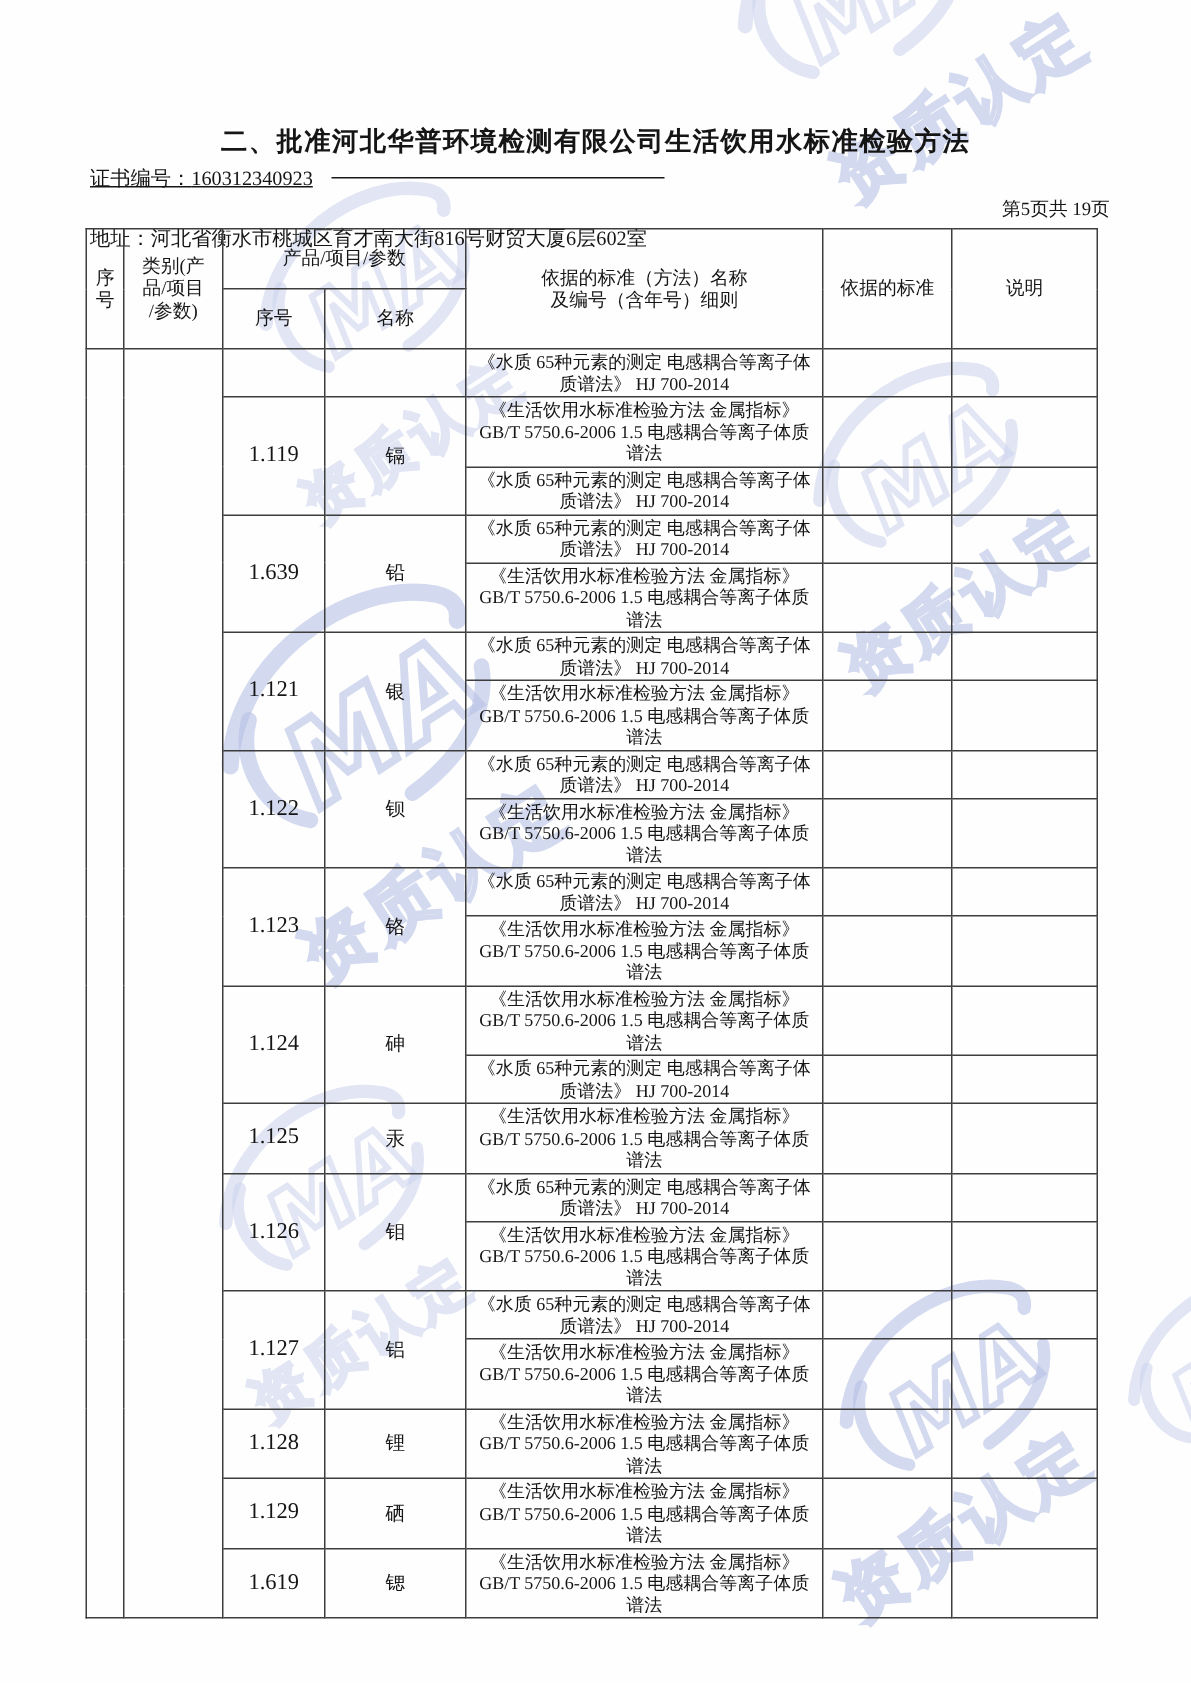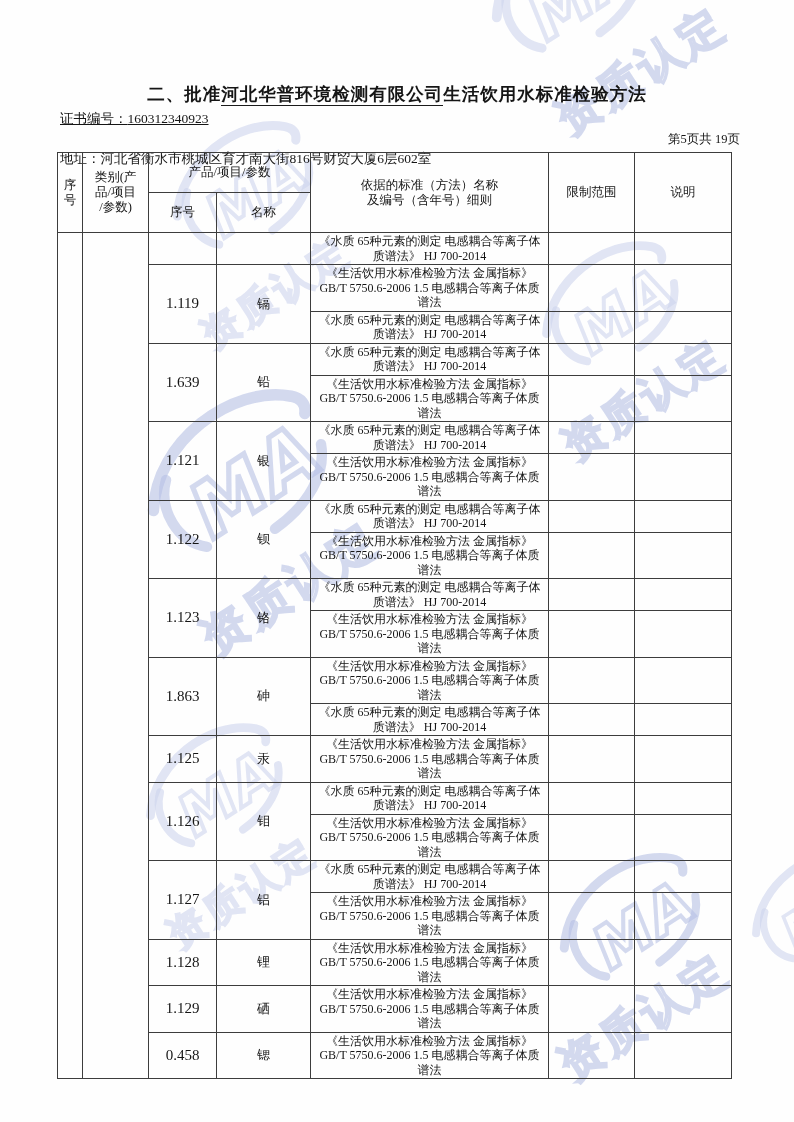--- a/index.html
+++ b/index.html
@@ -8,21 +8,21 @@
     background:#fefefe;
     font-family:"Liberation Serif","DejaVu Serif",serif;
     color:#151515;
   }
   .abs{position:absolute;}
   
   .doc-title{
     left:0;top:82px;width:794px;text-align:center;
     font-size:17.5px;font-weight:bold;letter-spacing:1px;white-space:nowrap;
   }
-  .doc-title .company{border-bottom:1.5px solid #1a1a1a;padding-bottom:1px;}
+  .doc-title .company{border-bottom:1.5px solid #1a1a1a;padding-bottom:14px;}
   .meta-line{font-size:13.5px;white-space:nowrap;}
   .cert-line{left:60px;top:110px;text-decoration:underline;}
   .addr-line{left:60px;top:150px;}
   .page-indicator{left:668px;top:131px;font-size:12.5px;white-space:nowrap;}
   
   table.cap{
     position:absolute;left:57px;top:152px;width:674px;
     border-collapse:collapse;table-layout:fixed;
     background:transparent;
   }
@@ -146,21 +146,21 @@
   </colgroup>
   <thead>
     <tr class="hr1">
       <th rowspan="2">序号</th>
       <th rowspan="2">类别(产
 品/项目
 /参数)</th>
       <th colspan="2">产品/项目/参数</th>
       <th rowspan="2">依据的标准（方法）名称
 及编号（含年号）细则</th>
-      <th rowspan="2">限制范围</th>
+      <th rowspan="2">依据的标准</th>
       <th rowspan="2">说明</th>
     </tr>
     <tr class="hr2">
       <th>序号</th>
       <th>名称</th>
     </tr>
   </thead>
   <tbody id="tbody">
       <tr class="r2">
         <td class="ocell" rowspan="21"></td>
@@ -241,21 +241,21 @@
         <td></td>
       </tr>
       <tr class="r3">
         <td class="std">《生活饮用水标准检验方法 金属指标》
 GB/T 5750.6-2006 1.5 电感耦合等离子体质
 谱法</td>
         <td></td>
         <td></td>
       </tr>
       <tr class="r3">
-        <td class="num" rowspan="2">1.863</td>
+        <td class="num" rowspan="2">1.124</td>
         <td class="name" rowspan="2">砷</td>
         <td class="std">《生活饮用水标准检验方法 金属指标》
 GB/T 5750.6-2006 1.5 电感耦合等离子体质
 谱法</td>
         <td></td>
         <td></td>
       </tr>
       <tr class="r2">
         <td class="std">《水质 65种元素的测定 电感耦合等离子体
 质谱法》 HJ 700-2014</td>
@@ -313,21 +313,21 @@
       <tr class="r3">
         <td class="num" rowspan="1">1.129</td>
         <td class="name" rowspan="1">硒</td>
         <td class="std">《生活饮用水标准检验方法 金属指标》
 GB/T 5750.6-2006 1.5 电感耦合等离子体质
 谱法</td>
         <td></td>
         <td></td>
       </tr>
       <tr class="r3">
-        <td class="num" rowspan="1">0.458</td>
+        <td class="num" rowspan="1">1.619</td>
         <td class="name" rowspan="1">锶</td>
         <td class="std">《生活饮用水标准检验方法 金属指标》
 GB/T 5750.6-2006 1.5 电感耦合等离子体质
 谱法</td>
         <td></td>
         <td></td>
       </tr>
     </tbody>
 </table>
 

